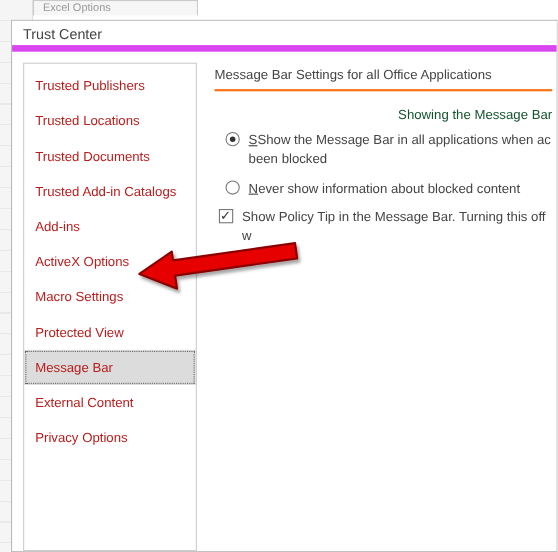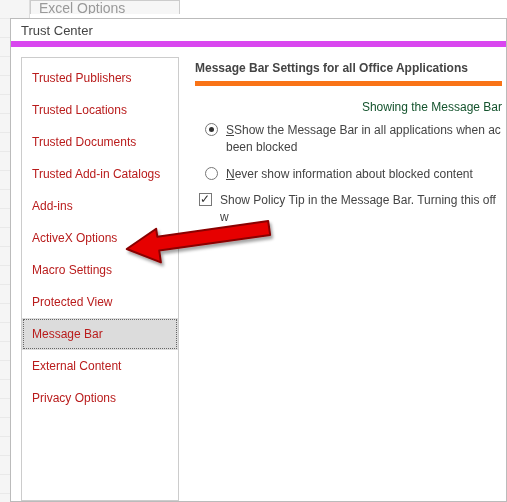--- a/index.html
+++ b/index.html
@@ -57,23 +57,23 @@
     outline: 1px dotted #666;
     outline-offset: -2px;
   }
   .content {
     flex: 1;
     padding: 4px 4px 0 4px;
     color: #444;
     overflow: hidden;
   }
   .section-title {
-    font-weight: 700;
+    font-weight: 400;
     color: #444;
-    border-bottom: 5px solid #f97316;
+    border-bottom: 2px solid #f97316;
     padding-bottom: 6px;
     margin-bottom: 14px;
     font-size: 12px;
   }
   .subheading {
     color: #14532d;
     margin: 0 0 8px 16px;
     font-size: 12px;
     text-align: right;
   }
@@ -125,21 +125,21 @@
     pointer-events: none;
   }
   
   .bg-tab {
     position: absolute;
     left: 30px; top: 0;
     width: 150px; height: 14px;
     border: 1px solid #ccc;
     border-bottom: none;
     background: #f6f6f6;
-    font-size: 14px;
+    font-size: 10px;
     color: #999;
     padding-left: 8px;
     line-height: 14px;
     overflow: hidden;
   }
   .grid-bg {
     position:absolute; left:0; top:0;
     width:30px; height:502px;
     background: repeating-linear-gradient(to bottom, #f5f5f5 0, #f5f5f5 18px, #e9e9e9 18px, #e9e9e9 19px);
     border-right:1px solid #ddd;

